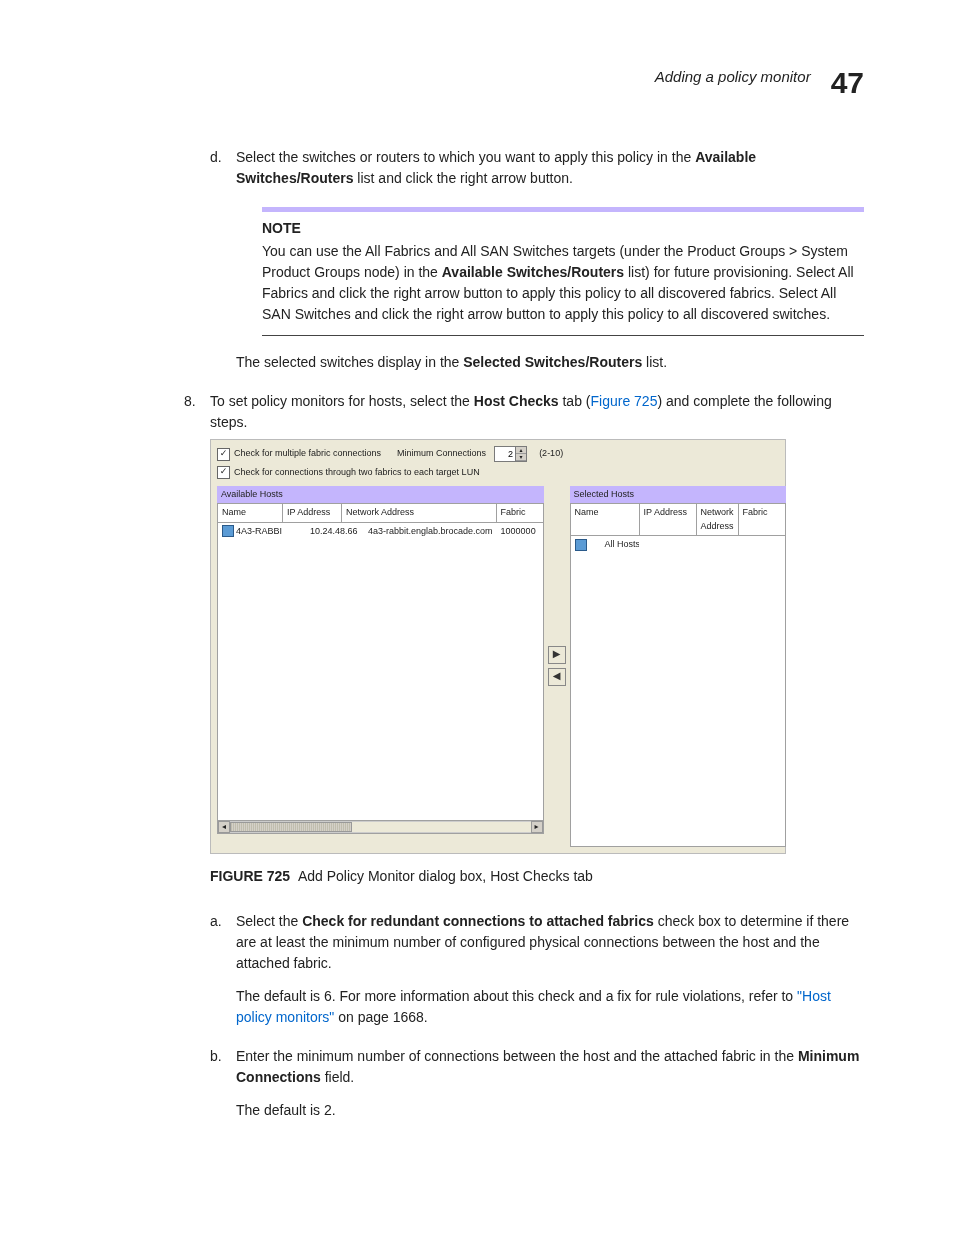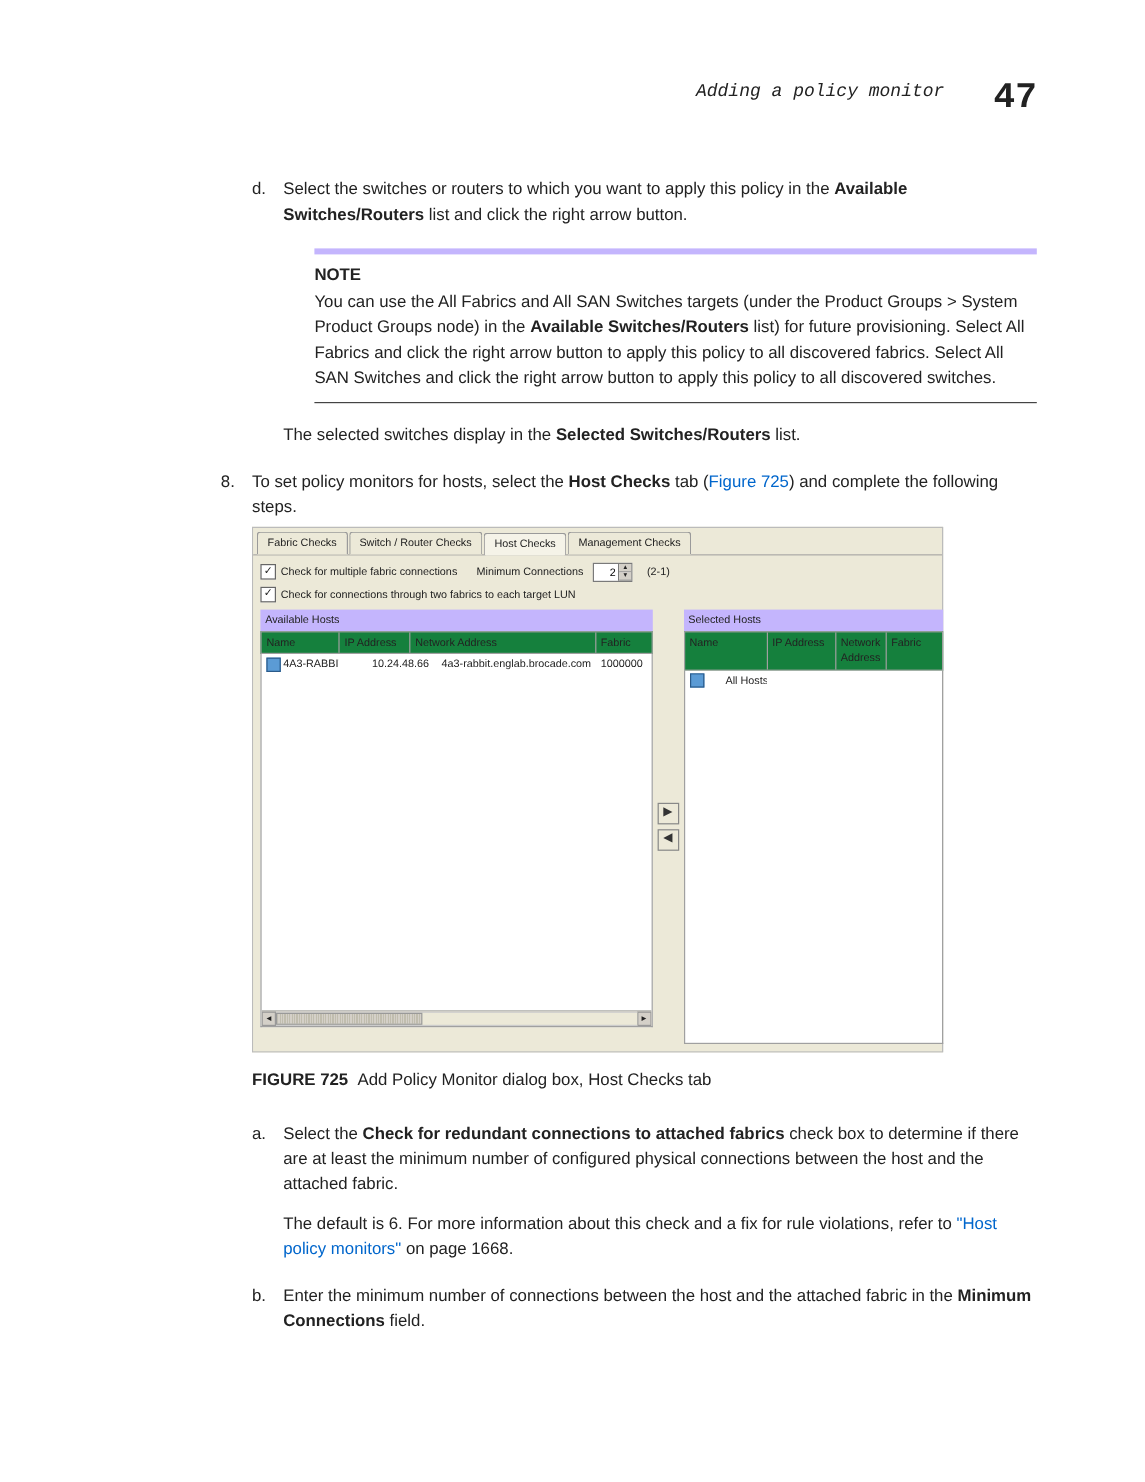--- a/index.html
+++ b/index.html
@@ -14,23 +14,22 @@
     width: 954px;
     min-height: 1235px;
     box-sizing: border-box;
     padding: 60px 90px 80px 90px;
     position: relative;
   }
   .header-row {
     display: flex;
     align-items: flex-start;
     justify-content: flex-end;
-    gap: 41px;
+    gap: 20px;
     margin-bottom: 42px;
-    font-family: Liberation Mono, monospace;
   }
   .header-title {
     font-size: 15px;
     font-style: italic;
     margin-top: 6px;
   }
   .header-number {
     font-size: 30px;
     font-weight: bold;
   }
@@ -149,21 +148,21 @@
     flex: 1;
     display: flex;
     flex-direction: column;
   }
   .list-title {
     background: #c4b5fd;
     padding: 2px 4px;
   }
   .grid-header {
     display: flex;
-    background: #15803d;
+    background: #ffffff;
     border: 1px solid #a0a0a0;
   }
   .gh {
     border-right: 1px solid #a0a0a0;
     padding: 2px 4px;
     flex: 1;
     font-size: 9px;
   }
   .gh:last-child { border-right: none; }
   .grid-body {
@@ -292,39 +291,33 @@
       </div>
     </div>
 
     <div class="ol-item" style="margin-left:-26px;">
       <div class="marker">8.</div>
       <div class="body">
         <span>To set policy monitors for hosts, select the </span><span class="bold">Host Checks</span><span> tab (</span><span class="figref">Figure 725</span><span>) and complete the following steps.</span>
 
         
         <div class="dialog">
-          <div class="tab-row" id="tab-row">
-              <div class="tab">Fabric Checks</div>
-              <div class="tab">Switch / Router Checks</div>
-              <div class="tab active">Host Checks</div>
-              <div class="tab">Management Checks</div>
-            </div>
           <div class="dlg-body">
             <div class="check-row">
               <div class="cbx">✓</div>
               <span>Check for multiple fabric connections</span>
               <span style="margin-left:12px">Minimum Connections</span>
               <span class="spin">
                 <input value="2" style="">
                 <span class="arrows">
                     <span>▴</span>
                     <span>▾</span>
                   </span>
               </span>
-              <span class="range">(2-1)</span>
+              <span class="range">(2-10)</span>
             </div>
             <div class="check-row">
               <div class="cbx">✓</div>
               <span>Check for connections through two fabrics to each target LUN</span>
             </div>
 
             <div class="lists-row">
               <div class="list-panel avail">
                 <div class="list-title">Available Hosts</div>
                 <div class="grid-header">
@@ -395,19 +388,20 @@
               <span>The default is 6. For more information about this check and a fix for rule violations, refer to </span><span class="figref">"Host policy monitors"</span><span> on page 1668.</span>
             </div>
           </div>
         </div>
 
         
         <div class="ol-item">
           <div class="marker">b.</div>
           <div class="body">
             <span>Enter the minimum number of connections between the host and the attached fabric in the </span><span class="bold">Minimum Connections</span><span> field.</span>
+            <div style="margin-top:12px">The default is 2.</div>
           </div>
         </div>
 
       </div>
     </div>
   </div>
 </div>
 
 </body></html>

